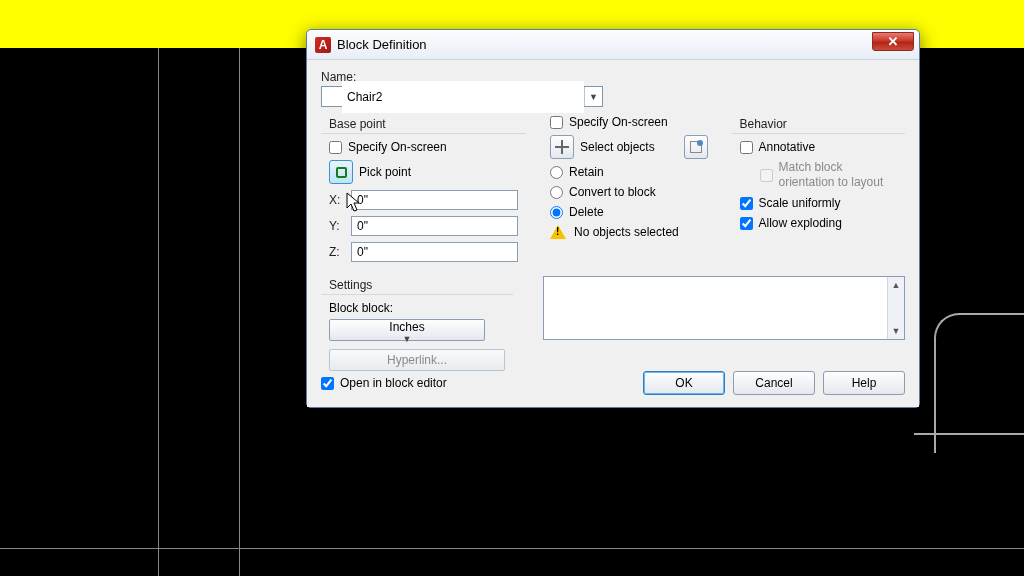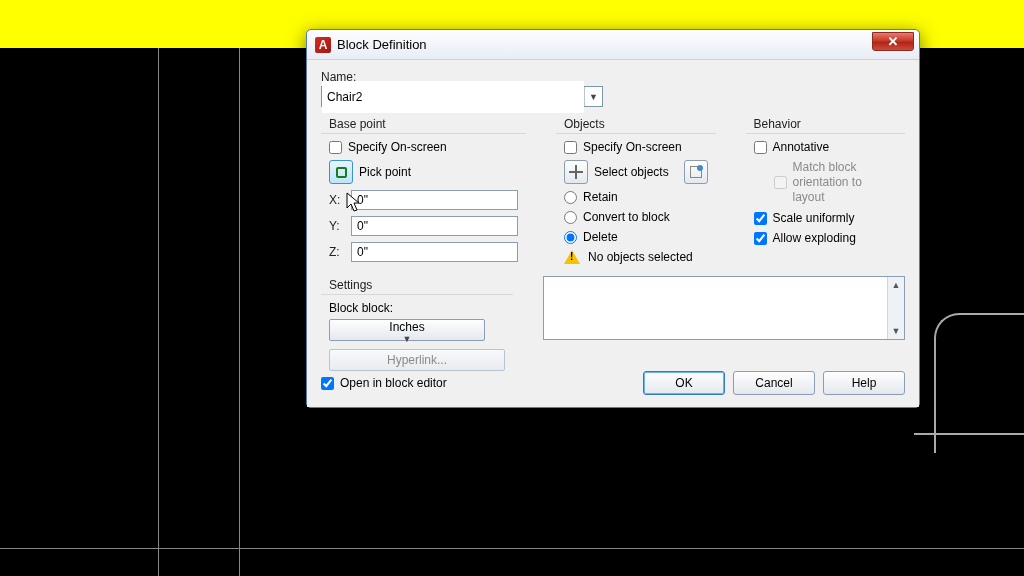--- a/index.html
+++ b/index.html
@@ -101,32 +101,33 @@
   background: #fff;
   display: flex;
   align-items: center;
 }
 .name-combo input {
   border: none; outline: none;
   flex: 1;
   font-size: 12px;
   padding: 16px 5px;
   height: 100%;
+  margin-left: 20px;
 }
 .combo-arrow {
   width: 18px; height: 100%;
   border-left: 1px solid #b5c4d6;
   display: flex; align-items: center; justify-content: center;
   font-size: 9px;
   color: #444;
   cursor: pointer;
 }
 .columns {
   display: flex;
-  gap: 30px;
+  gap: 16px;
 }
 .col { flex: 1; }
 .col-h {
   font-size: 12px;
   color: #222;
   padding: 2px 8px;
   border-bottom: 1px solid #d8d8d8;
   margin-bottom: 6px;
 }
 .col-body { padding: 0 8px; }
@@ -353,21 +354,20 @@
             <input type="text" value="0&quot;" style="">
           </div>
           <div class="coord-row">
             <label>Z:</label>
             <input type="text" value="0&quot;" style="">
           </div>
         </div>
       </div>
 
       <div class="col">
-        <div class="col-h">Objects</div>
         <div class="col-body">
           <label class="ctrl-row">
             <input type="checkbox" style="">
             <span>Specify On-screen</span>
           </label>
           <div class="ctrl-row">
             <div class="icon-btn">
               <div class="sel-icon-shape"></div>
             </div>
             <span style="flex:1">Select objects</span>

